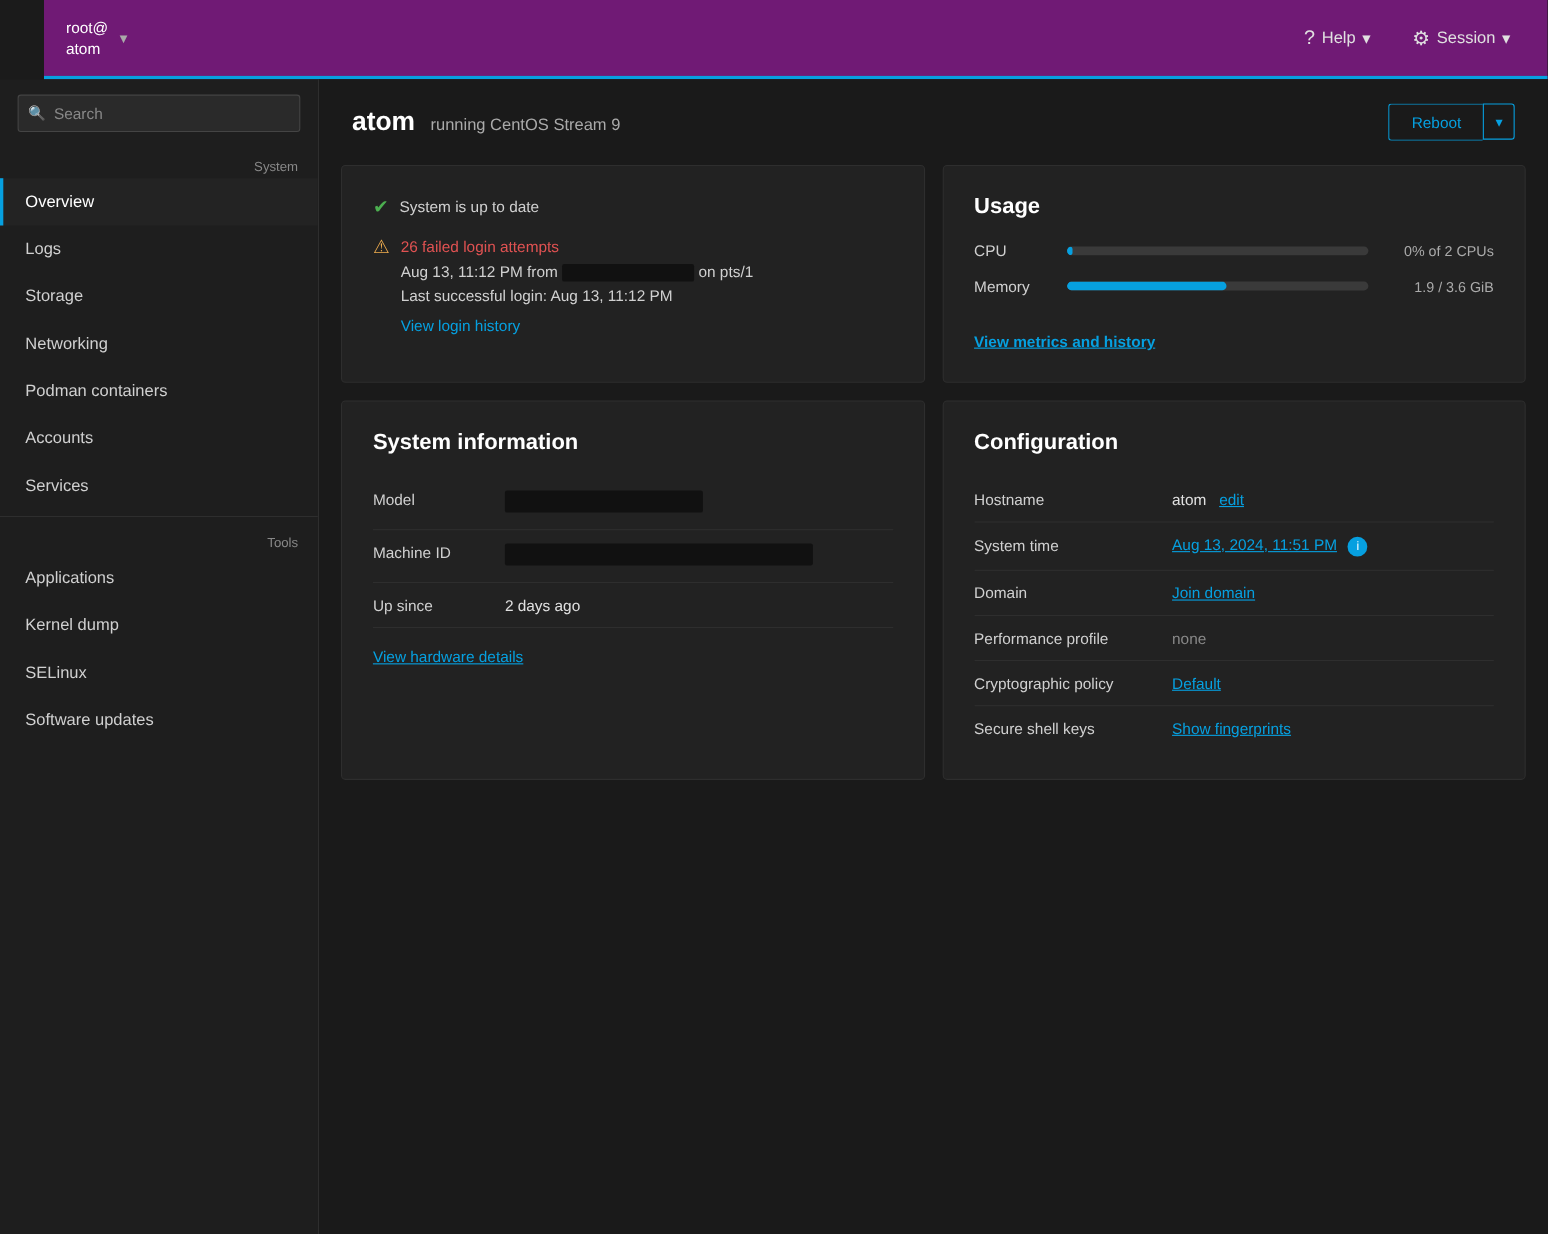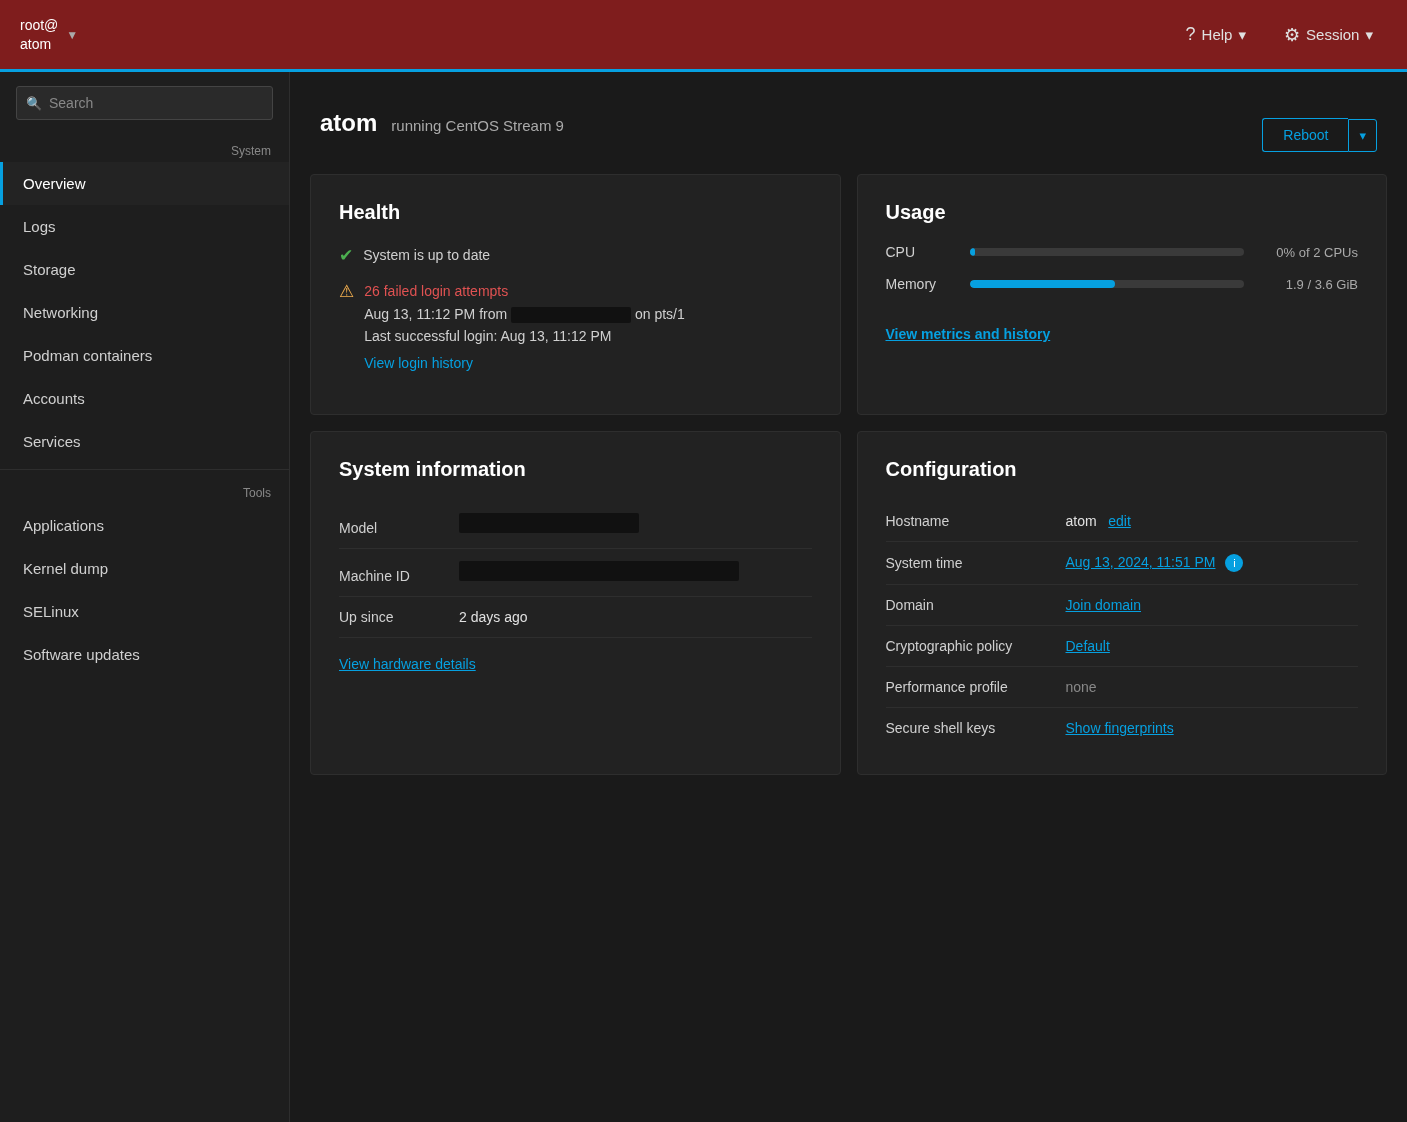--- a/index.html
+++ b/index.html
@@ -9,28 +9,29 @@
       color: #e0e0e0;
       height: 1122px;
       width: 1407px;
       overflow: hidden;
       display: flex;
       flex-direction: column;
     }
 
     
     .topbar {
-      background: #7f1d1d;
+      background: #701a75;
       border-bottom: 3px solid #06a0e0;
       display: flex;
       align-items: center;
       justify-content: space-between;
       padding: 0 20px;
       height: 72px;
       flex-shrink: 0;
+      margin-left: 40px;
     }
     .topbar-left {
       display: flex;
       align-items: center;
       gap: 8px;
     }
     .topbar-user {
       color: #fff;
       font-size: 14px;
       line-height: 1.3;
@@ -162,22 +163,21 @@
       font-size: 24px;
       font-weight: 600;
       color: #fff;
     }
     .content-title .subtitle {
       font-size: 15px;
       color: #aaa;
     }
     .reboot-group {
       display: flex;
-      align-items: flex-end;
-      margin-top: 24px;
+      align-items: flex-start;
     }
     .reboot-btn {
       background: transparent;
       border: 1px solid #06a0e0;
       color: #06a0e0;
       padding: 8px 20px;
       font-size: 14px;
       cursor: pointer;
       border-right: none;
       border-radius: 3px 0 0 3px;
@@ -277,21 +277,21 @@
       cursor: pointer;
       font-size: 14px;
       margin-top: 18px;
       display: inline-block;
       font-weight: bold;
     }
 
     
     .info-row {
       display: flex;
-      align-items: flex-end;
+      align-items: flex-start;
       padding: 12px 0;
       border-bottom: 1px solid #2e2e2e;
       font-size: 14px;
       gap: 20px;
     }
     .info-row:last-child { border-bottom: none; }
     .info-label {
       width: 100px;
       color: #d0d0d0;
       flex-shrink: 0;
@@ -412,21 +412,20 @@
       </div>
       <div class="reboot-group">
         <button class="reboot-btn">Reboot</button>
         <button class="reboot-chevron">▾</button>
       </div>
     </div>
 
     <div class="cards-grid">
 
       <div class="card">
-        <h2>Health</h2>
 
         <div class="health-item">
           <span class="check-icon">✔</span>
           <span class="health-text">System is up to date</span>
         </div>
 
         <div class="health-item">
           <span class="warn-icon">⚠</span>
           <div class="health-text">
             <div class="alert-title">26 failed login attempts</div>
@@ -509,29 +508,29 @@
         </div>
 
         <div class="config-row">
           <span class="config-label">Domain</span>
           <span class="config-value">
             <a class="config-link" href="#">Join domain</a>
           </span>
         </div>
 
         <div class="config-row">
+          <span class="config-label">Performance profile</span>
+          <span class="config-value config-muted">none</span>
+        </div>
+
+        <div class="config-row">
           <span class="config-label">Cryptographic policy</span>
           <span class="config-value">
             <a class="config-link" href="#">Default</a>
           </span>
-        </div>
-
-        <div class="config-row">
-          <span class="config-label">Performance profile</span>
-          <span class="config-value config-muted">none</span>
         </div>
 
         <div class="config-row">
           <span class="config-label">Secure shell keys</span>
           <span class="config-value">
             <a class="config-link" href="#">Show fingerprints</a>
           </span>
         </div>
       </div>
 

